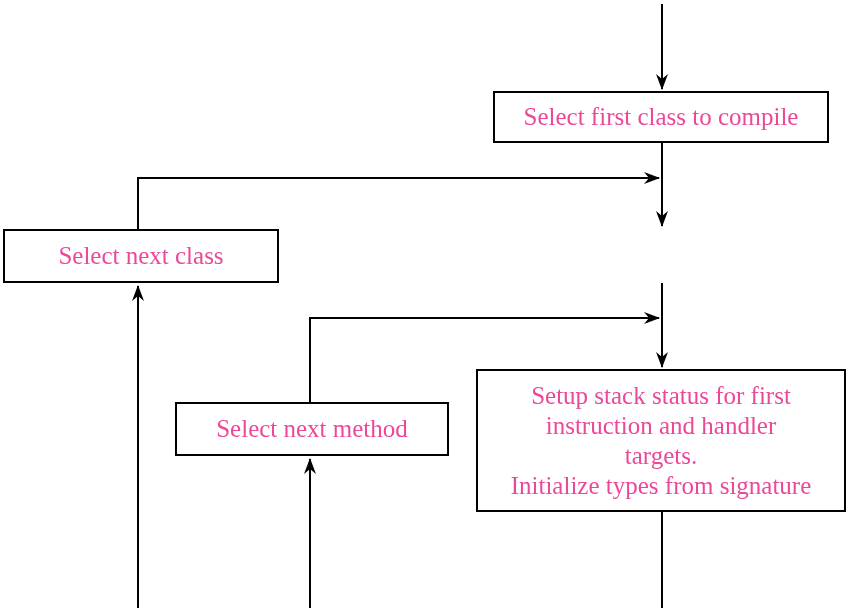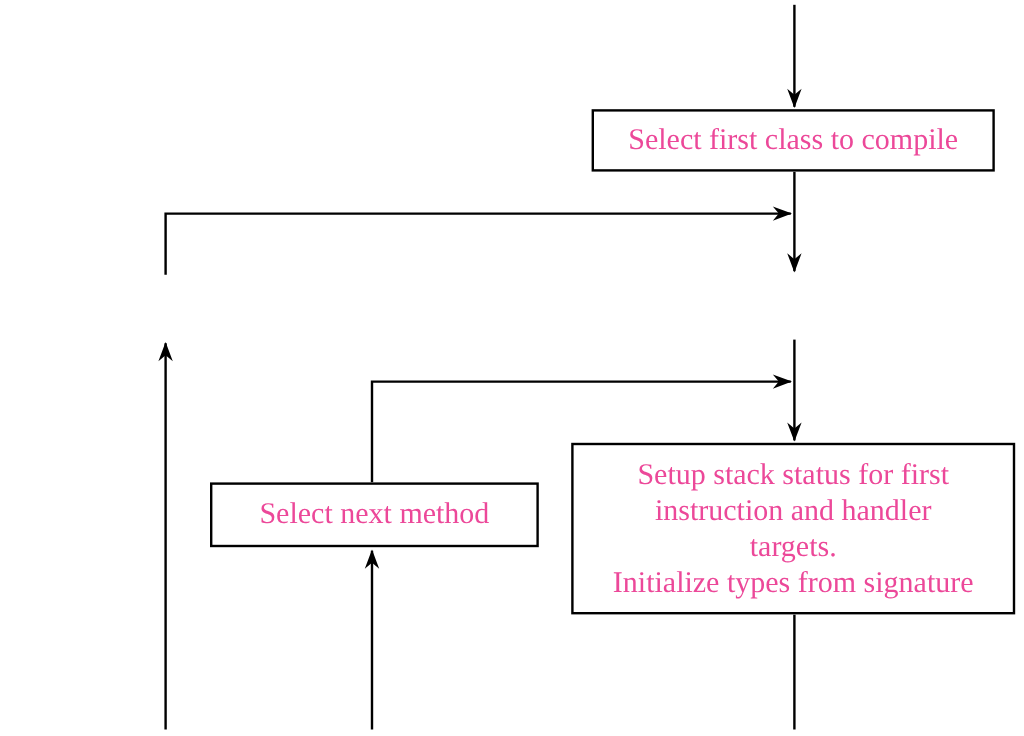--- a/index.html
+++ b/index.html
@@ -69,20 +69,23 @@
 
     <line class="wire" x1="138" y1="608" x2="138" y2="286" marker-end="url(#arrow)"></line>
 
     <line class="wire" x1="310" y1="608" x2="310" y2="459" marker-end="url(#arrow)"></line>
   </svg>
 
   <div class="node" style="left:493px; top:91px; width:336px; height:52px;">
     <span class="lbl">Select first class to compile</span>
   </div>
 
+  <div class="node" style="left:3px; top:229px; width:276px; height:54px;">
+    <span class="lbl">Select next class</span>
+  </div>
 
 
   <div class="node" style="left:175px; top:402px; width:274px; height:54px;">
     <span class="lbl">Select next method</span>
   </div>
 
   <div class="node" style="left:476px; top:369px; width:370px; height:143px; flex-direction:column;">
     <span class="lbl">Setup stack status for first</span>
     <span class="lbl">instruction and handler</span>
     <span class="lbl">targets.</span>

